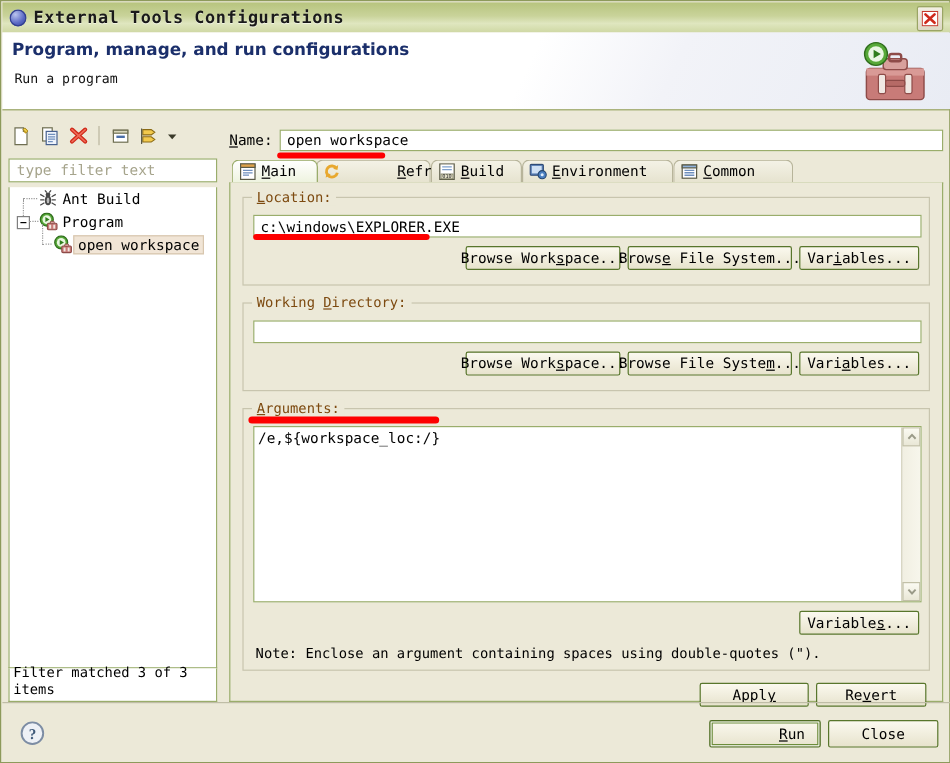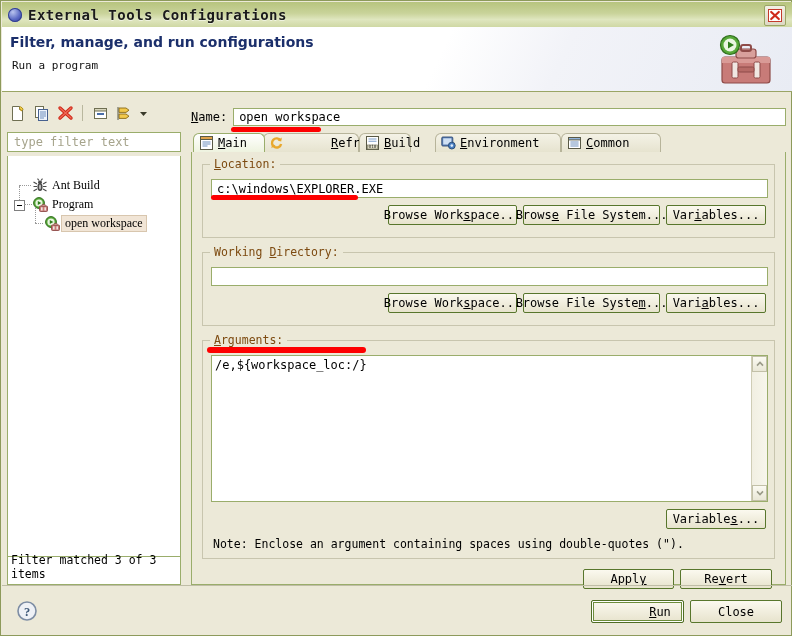--- a/index.html
+++ b/index.html
@@ -83,21 +83,21 @@
     border:0;outline:0;background:transparent;width:100%;
     font-family:"DejaVu Sans Mono","Liberation Mono",monospace;font-size:12px;color:#000;
   }
   .filter-box input::placeholder{color:#a6a48c;}
 
   .tree{
     position:absolute;left:6px;top:155px;width:174px;height:401px;
     background:#fff;border:1px solid #9aad6b;border-top:0;box-sizing:border-box;
     overflow:hidden;
   }
-  .tree-inner{position:relative;padding-top:20px;font-family:Liberation Serif, serif;}
+  .tree-inner{position:relative;padding-top:0;}
   .tnode{
     position:relative;height:19px;display:flex;align-items:center;
     font-size:12px;white-space:nowrap;cursor:pointer;
   }
   .tw-dots{position:absolute;border-top:1px dotted #9a9a9a;}
   .tw-vdots{position:absolute;border-left:1px dotted #9a9a9a;}
   .texp{
     position:absolute;width:9px;height:9px;background:#fff;border:1px solid #7f7f7f;
     display:flex;align-items:center;justify-content:center;cursor:pointer;
   }
@@ -227,21 +227,21 @@
     <div class="title-close">
       <svg width="14" height="13" viewBox="0 0 14 13">
         <rect x="0" y="0" width="14" height="13" fill="#ffffff"></rect>
         <rect x="0.5" y="0.5" width="13" height="12" fill="none" stroke="#c4392b"></rect>
         <path d="M3.2 3.0 L10.8 10.0 M10.8 3.0 L3.2 10.0" stroke="#cf2a1b" stroke-width="2.2" stroke-linecap="round"></path>
       </svg>
     </div>
   </div>
 
   <div class="banner">
-    <div class="banner-title">Filter, manage, and run configurations</div>
+    <div class="banner-title">Program, manage, and run configurations</div>
     <div class="banner-sub">Run a program</div>
     <svg class="banner-art" viewBox="0 0 70 58">
 
       <rect x="12" y="26" width="48" height="26" rx="3" fill="#c87b78" stroke="#8e4b48" stroke-width="1.2"></rect>
       <rect x="12" y="26" width="48" height="6" fill="#d99a96"></rect>
       <rect x="26" y="18" width="20" height="9" rx="2.5" fill="#d8a09c" stroke="#8e4b48" stroke-width="1.2"></rect>
       <rect x="31" y="14" width="10" height="6" rx="2" fill="none" stroke="#8e4b48" stroke-width="2"></rect>
       <rect x="22" y="31" width="6" height="16" rx="1.5" fill="#f0e7e2" stroke="#8e4b48" stroke-width="1"></rect>
       <rect x="44" y="31" width="6" height="16" rx="1.5" fill="#f0e7e2" stroke="#8e4b48" stroke-width="1"></rect>
       <rect x="28" y="36" width="16" height="5" rx="1.5" fill="#b66a66" stroke="#8e4b48" stroke-width="1"></rect>
@@ -384,21 +384,21 @@
         <span class="tico">
           <svg width="15" height="14" viewBox="0 0 15 14">
             <path d="M11.5 4.5 a4.6 4.6 0 1 0 0.6 3.4" fill="none" stroke="#e8a82e" stroke-width="2.4"></path>
             <path d="M12.8 1.6 L12.2 5.6 L8.6 4.6 Z" fill="#e8a82e"></path>
             <path d="M2.4 12.2 L3.0 8.2 L6.6 9.2 Z" fill="#e8a82e"></path>
           </svg>
         </span>
         <span><span class="mn">R</span>efresh</span>
       </div>
 
-      <div class="tab" style="left:168px;width:52px;">
+      <div class="tab" style="left:168px;width:76px;">
         <span class="tico">
           <svg width="15" height="14" viewBox="0 0 15 14">
             <rect x="1.5" y="0.5" width="12" height="13" fill="#ffffff" stroke="#5a5a46"></rect>
             <rect x="2.5" y="9" width="10" height="4" fill="#e5e2ca" stroke="#7a7a5e" stroke-width="0.7"></rect>
             <text x="7.5" y="12.3" font-size="4.4" text-anchor="middle" fill="#2a2a2a" font-family="monospace">010</text>
             <path d="M3.5 3 h8 M3.5 5.3 h8" stroke="#7fa0cc" stroke-width="1.1"></path>
           </svg>
         </span>
         <span><span class="mn">B</span>uild</span>
       </div>

